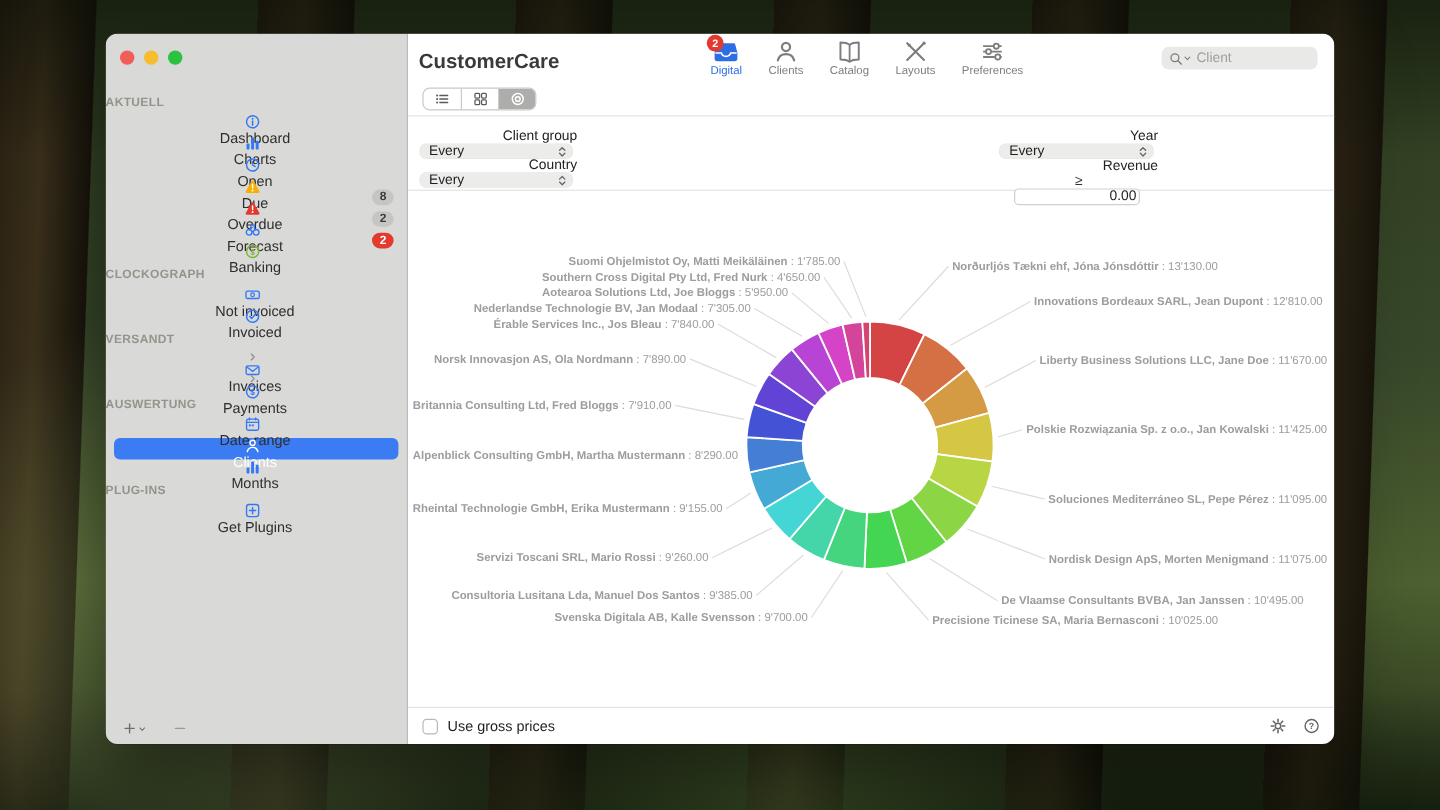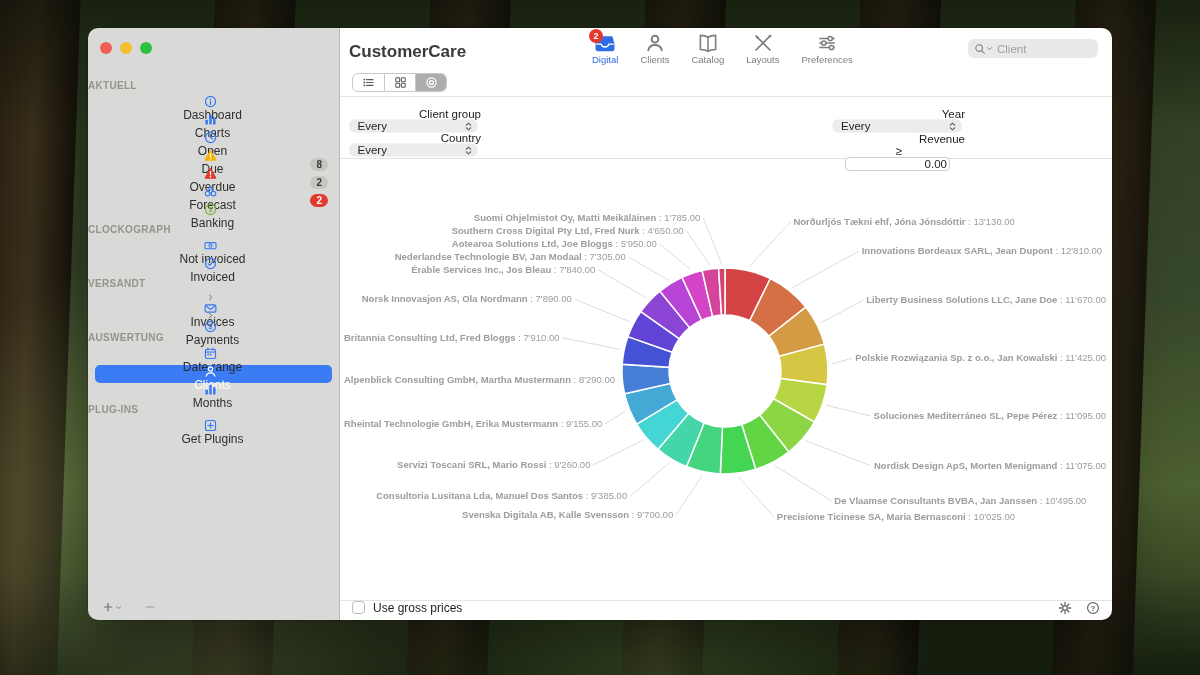--- a/index.html
+++ b/index.html
@@ -53,21 +53,21 @@
   .fgroup{position:absolute;display:flex;align-items:center;height:19px;flex-direction:column;}
   .flabel{width:141px;text-align:right;flex:none;}
   .popup{width:127px;height:19px;margin-left:5px;background:#ececeb;border-radius:5px;box-shadow:0 0 0 .5px rgba(0,0,0,.1);
     display:flex;align-items:center;justify-content:space-between;padding:0 3px 0 8px;color:#555;}
   .popup .pop-val{color:#1f1f1f;}
   .rev-op{margin-left:9px;color:#333;}
   .rev-input{margin-left:6px;width:105px;height:17px;border:1px solid #cfcfcf;border-radius:4px;text-align:right;
     font-size:11.5px;color:#1f1f1f;padding:0 2px;outline:none;}
   .chartarea{flex:1;position:relative;overflow:hidden;}
   .chartarea svg{position:absolute;left:0;top:0;}
-  .footer{height:20px;flex:none;border-top:1px solid #e3e3e3;display:flex;align-items:flex-start;padding:0 12px;gap:8px;}
+  .footer{height:31px;flex:none;border-top:1px solid #e3e3e3;display:flex;align-items:center;padding:0 12px;gap:8px;}
   .checkbox{width:13px;height:13px;border:1px solid #b9b9b9;border-radius:3.5px;background:#fff;flex:none;}
   .cb-label{font-size:12px;color:#1f1f1f;}
   .foot-icons{margin-left:auto;display:flex;align-items:center;gap:14px;color:#636363;}
   svg.ic{display:block;}
   text.seg-label{fill:#9c9ca1;font-size:9.5px;}
 </style>
 </head>
 <body>
 
 <div class="desktop">

